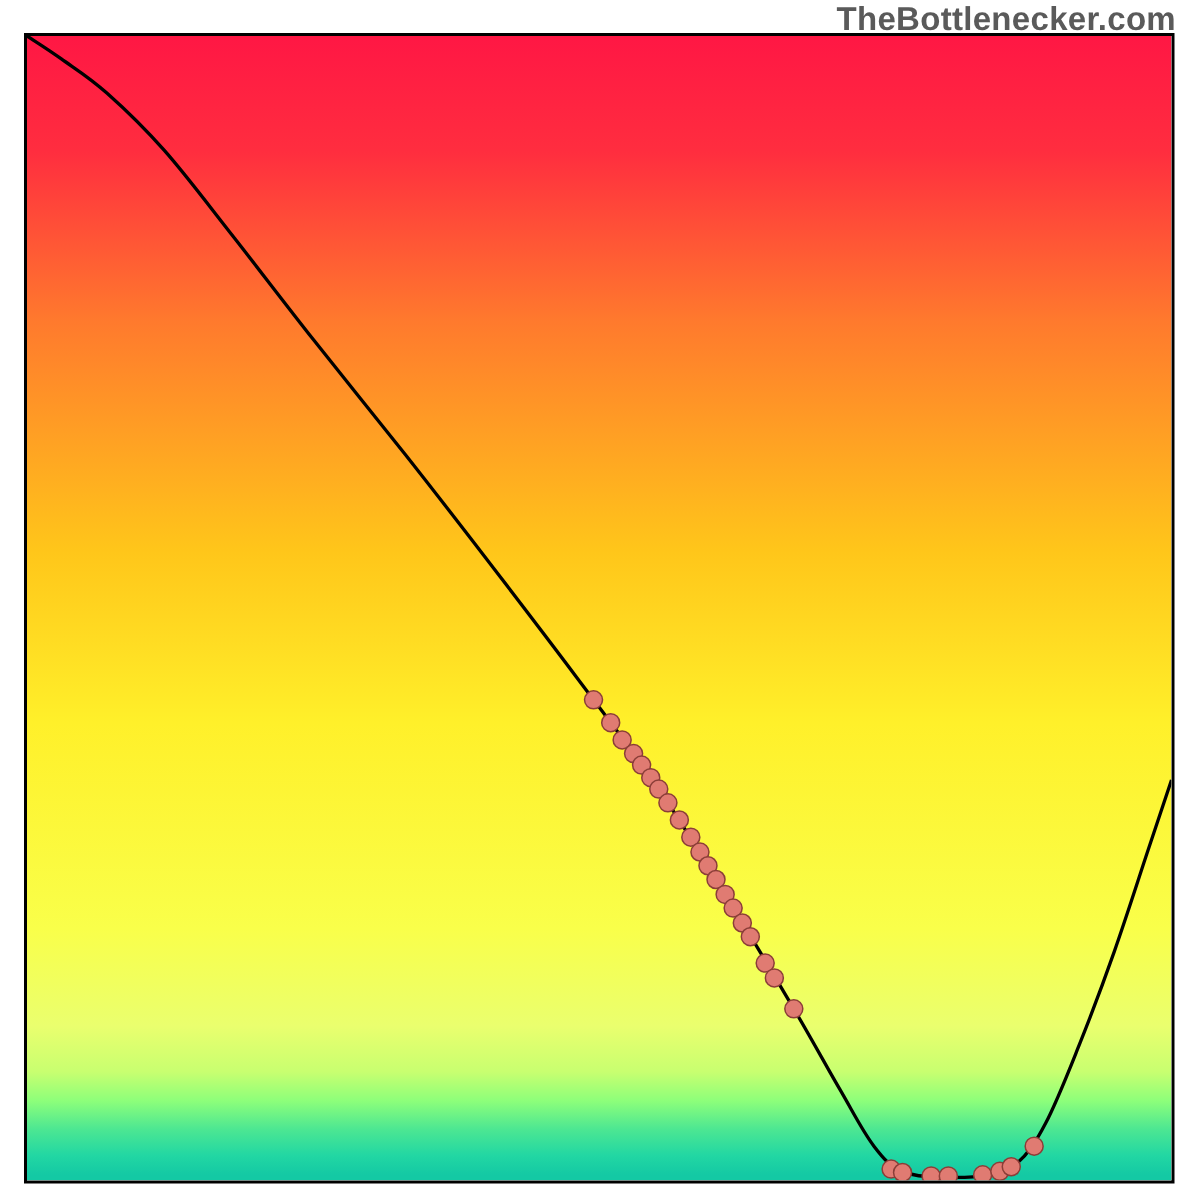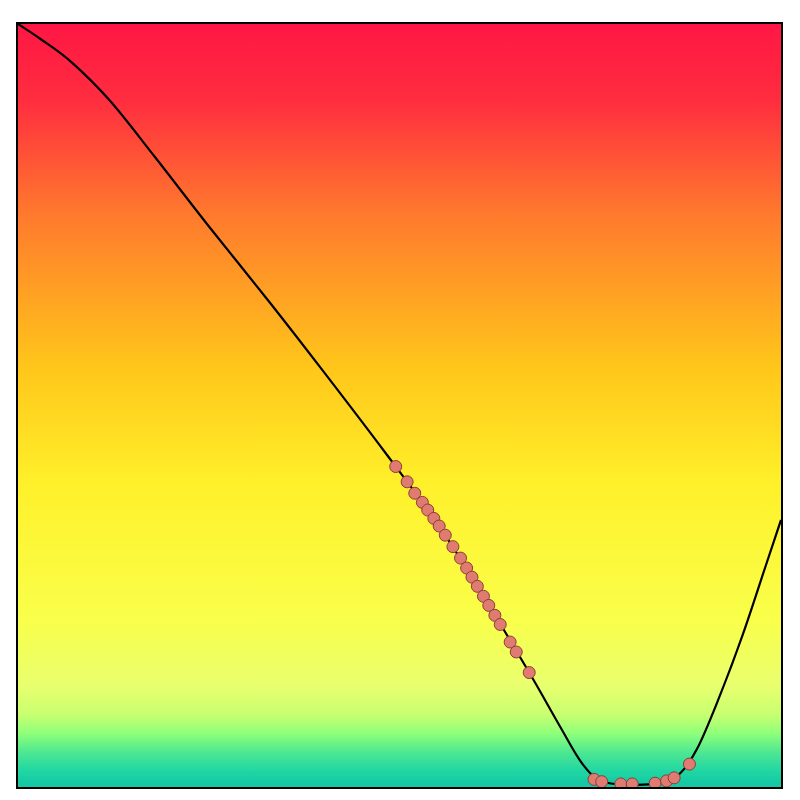--- a/index.html
+++ b/index.html
@@ -36,20 +36,21 @@
     font-size: 22px;
     font-weight: bold;
     color: #5a5a5a;
     letter-spacing: 0.2px;
   }
 </style>
 </head>
 <body>
 
 <div class="outer">
+  <div class="watermark">TheBottlenecker.com</div>
   <div class="frame">
     <svg class="plot" viewBox="0 0 763 763" preserveAspectRatio="none">
       <defs>
         <linearGradient id="bg-grad" x1="0" y1="0" x2="0" y2="1">
             <stop offset="0%" stop-color="#ff1744"></stop>
             <stop offset="10%" stop-color="#ff2d3f"></stop>
             <stop offset="25%" stop-color="#ff7a2d"></stop>
             <stop offset="45%" stop-color="#ffc61a"></stop>
             <stop offset="60%" stop-color="#fff02a"></stop>
             <stop offset="78%" stop-color="#f9ff4a"></stop>

